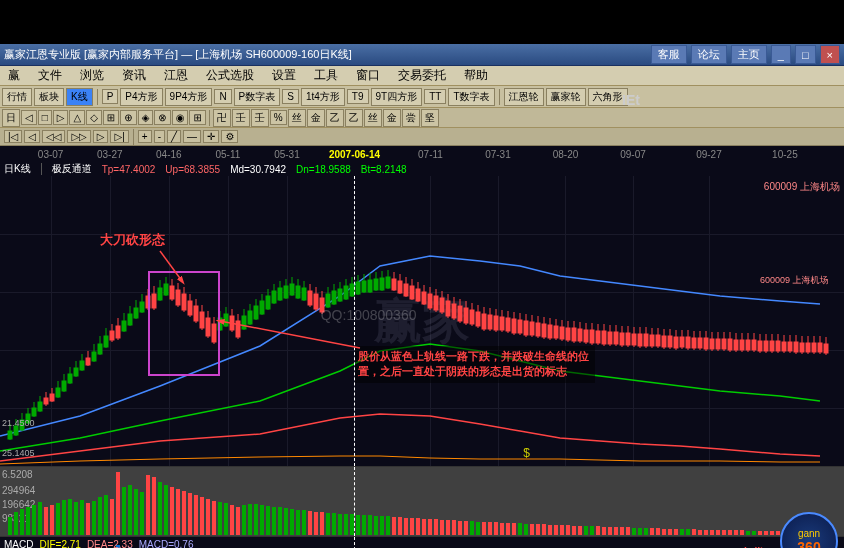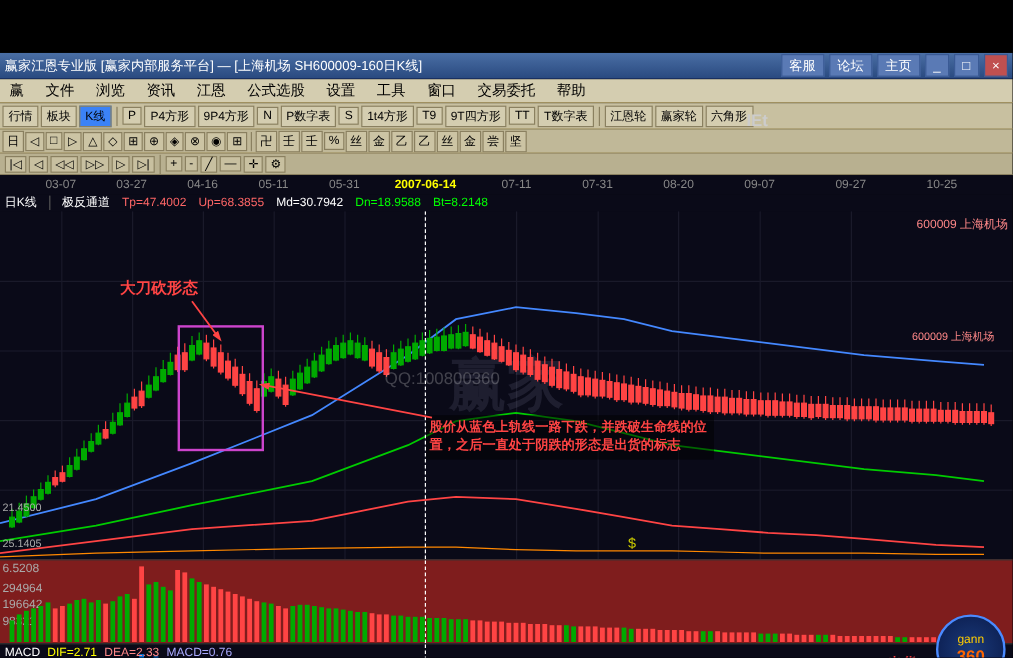--- a/index.html
+++ b/index.html
@@ -186,21 +186,21 @@
       font-size: 11px;
       font-weight: bold;
       pointer-events: none;
       z-index: 10;
       line-height: 1.4;
     }
     
     #vol-area {
       width: 100%;
       height: 70px;
-      background: #7f1d1d;
+      background: #404040;
       position: relative;
       border-top: 1px solid #333;
     }
     .vol-label {
       position: absolute;
       color: #aaa;
       font-size: 10px;
     }
     
     #macd-area {

